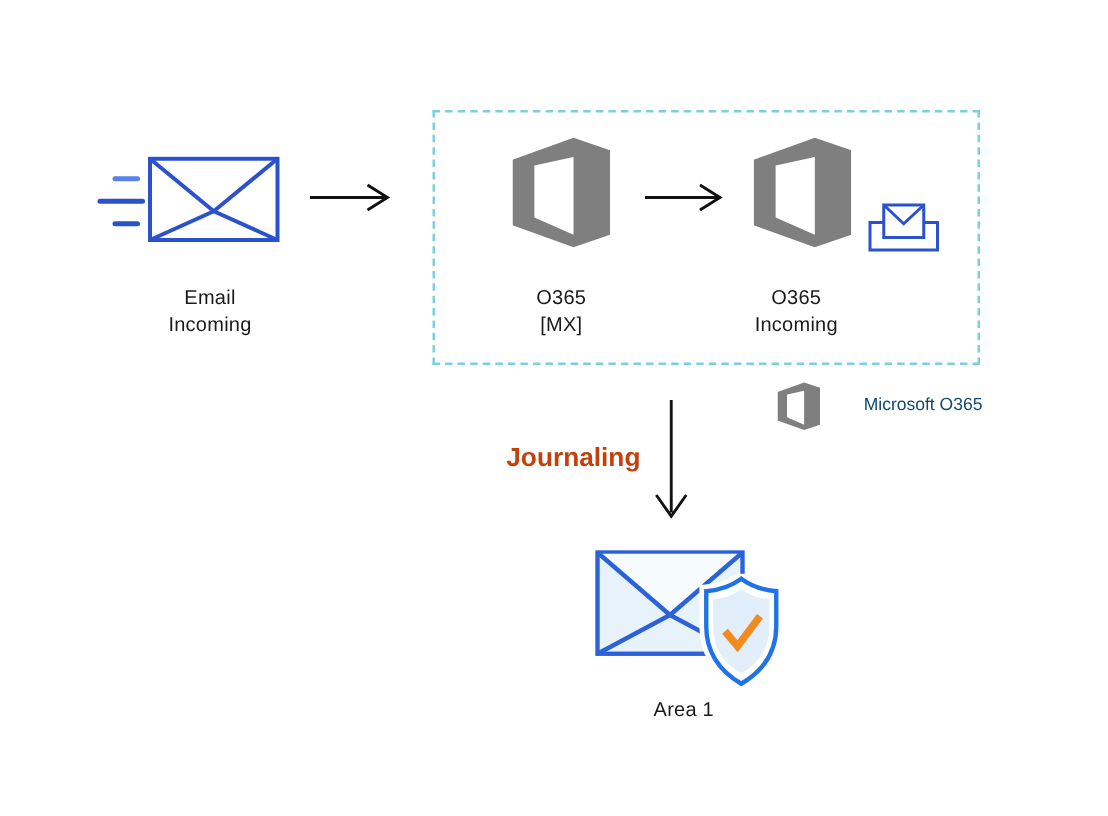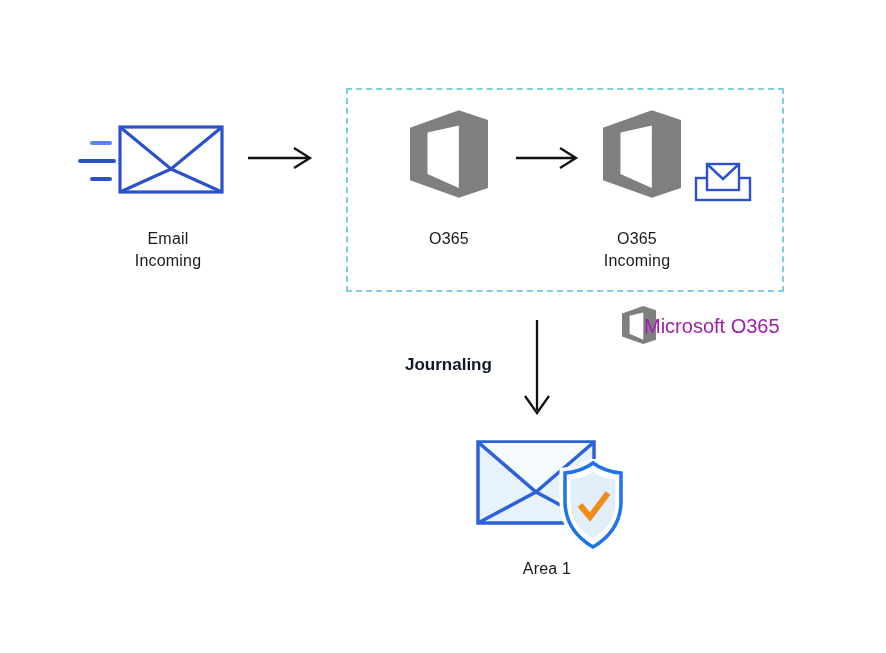--- a/index.html
+++ b/index.html
@@ -33,29 +33,30 @@
     position: absolute;
     left: 346px; top: 88px;
     width: 438px; height: 204px;
     border: 2px dashed #7dcfdc;
     background: transparent;
   }
   .journaling {
     position: absolute;
     left: 405px; top: 355px;
     width: 92px;
-    font-size: 17px;
+    text-align: center;
+    font-size: 21px;
     font-weight: 600;
-    color: #0f172a;
+    color: #c2410c;
   }
   .legend-text {
     position: absolute;
-    left: 644px; top: 315px;
-    font-size: 20px;
-    color: #a21caf;
+    left: 691px; top: 315px;
+    font-size: 14px;
+    color: #0c4a6e;
   }
 </style>
 </head>
 <body>
 
 <div class="canvas">
 
   <div class="speed-line light" style="left:90px; top:141px; width:22px;"></div>
   <div class="speed-line" style="left:78px; top:159px; width:38px;"></div>
   <div class="speed-line" style="left:90px; top:177px; width:22px;"></div>
@@ -76,20 +77,21 @@
 
   <div class="dashed-box"></div>
 
   <svg class="abs" style="left:410px; top:110px;" width="78" height="88" viewBox="0 0 21.4 24">
     <path fill-rule="evenodd" fill="#7f7f7f" d="M13.4,0 L21.4,2.7 L21.4,21.3 L13.4,24 L0,19.2 L0,4.8 Z
          M4.8,6.1 L13.4,4.2 L13.4,21.3 L4.8,17.5 Z"></path>
   </svg>
 
   <div class="node-label" style="left:389px; top:228px; width:120px;">
     <div>O365</div>
+    <div>[MX]</div>
   </div>
 
   <svg class="abs" style="left:512px; top:146px;" width="70" height="24" viewBox="0 0 70 24">
     <path d="M4,12 L62,12 M48,2 L64,12 L48,22" fill="none" stroke="#111111" stroke-width="2.3"></path>
   </svg>
 
   <svg class="abs" style="left:603px; top:110px;" width="78" height="88" viewBox="0 0 21.4 24">
     <path fill-rule="evenodd" fill="#7f7f7f" d="M13.4,0 L21.4,2.7 L21.4,21.3 L13.4,24 L0,19.2 L0,4.8 Z
          M4.8,6.1 L13.4,4.2 L13.4,21.3 L4.8,17.5 Z"></path>
   </svg>

